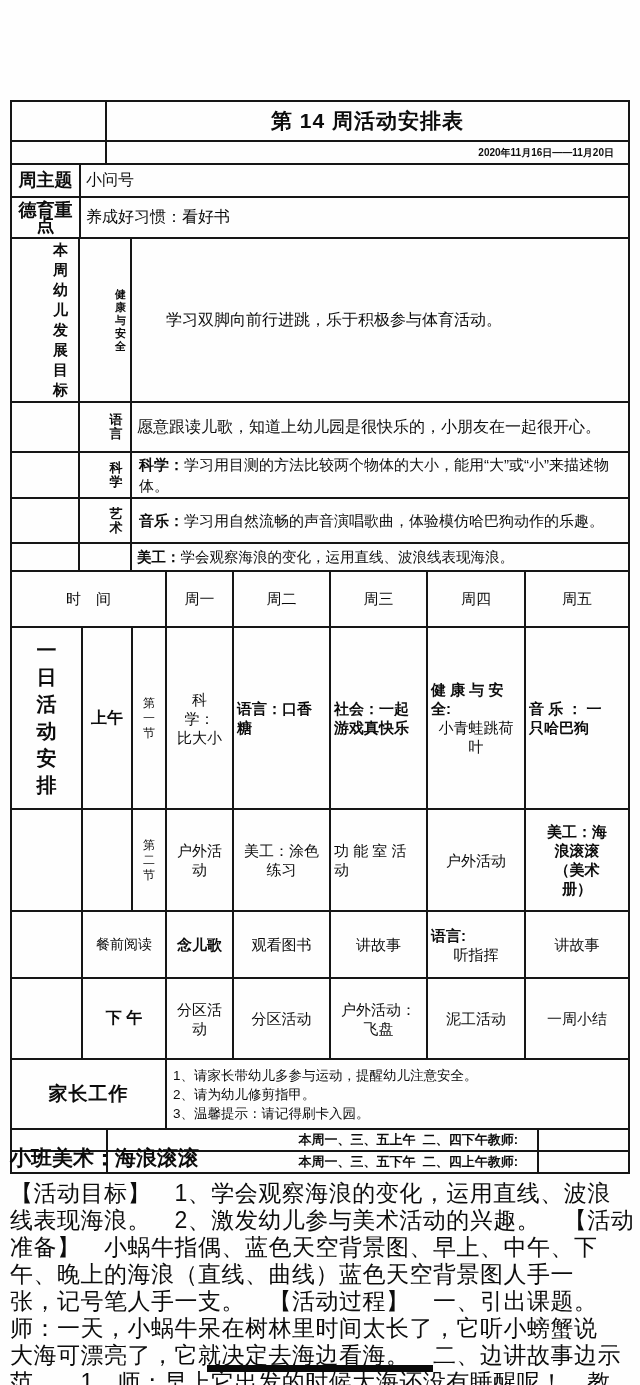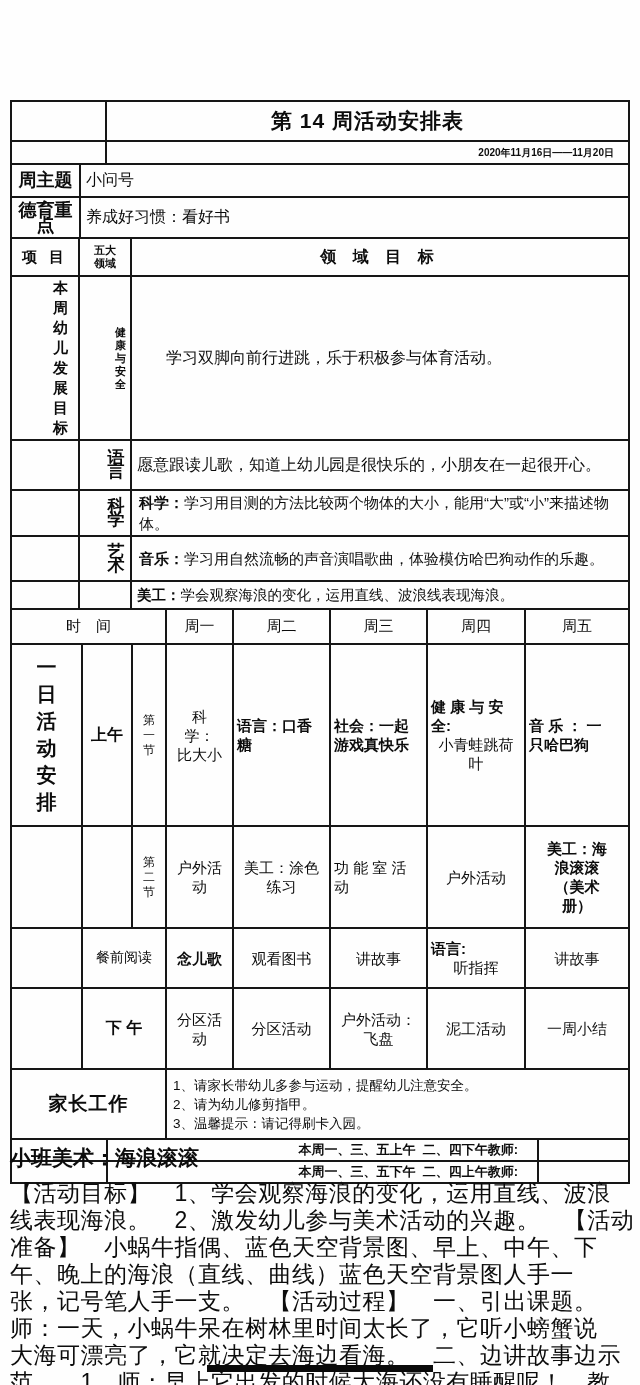--- a/index.html
+++ b/index.html
@@ -35,30 +35,30 @@
   .r-g1 td { height:85px;padding-left:34px; }
   .r-g2 td { height:50px; }
   .r-g3 td { height:33px; }
   .r-g4 td { height:44px; }
   .r-g5 td { height:45px; }
   .r-g6 td { height:28px; }
   .h-item { font-size:15px; font-weight:bold; letter-spacing:4px; }
   .h-dom  { font-size:11px; font-weight:bold; line-height:13px; }
   .h-target { font-size:16px; font-weight:bold; letter-spacing:6px; text-align:center; }
   .proj { font-size:15px; font-weight:bold; line-height:20px; }
-  .dom { font-size:17px; font-weight:bold; text-align:center; line-height:14px;padding-left:25px; }
+  .dom { font-size:13px; font-weight:bold; text-align:center; line-height:14px;padding-left:25px; }
   .gtxt { font-size:16px; line-height:24px; padding-left:5px; text-align:left; }
   .gtxt2 { font-size:15px; line-height:21px; padding-left:7px; text-align:left; }
   .gtxt3 { font-size:14.5px; line-height:20px; padding-left:5px; text-align:left; }
 
   
-  .r-days td { height:35px; font-size:15px; text-align:center; }
+  .r-days td { height:56px; font-size:15px; text-align:center; }
   .r-p1 td { height:182px;border-radius:11px; }
   .r-p2 td { height:102px; }
-  .r-meal td { height:60px; }
+  .r-meal td { height:67px; }
   .r-aft td { height:81px; }
   .vside { width:24px; margin:0 auto; word-break:break-all; font-size:20px; font-weight:bold;
            line-height:27px; text-align:center; }
   .vper { width:15px; margin:0 auto; word-break:break-all; font-size:12px; line-height:15px; text-align:center; }
   .tmlab { text-align:center; font-size:16px; font-weight:bold; }
   .meallab { text-align:center; font-size:14px; }
   .day { font-size:15px; line-height:19px; text-align:center; white-space:pre-line; }
   .day .tl { text-align:left; }
   .day .tc { text-align:center; }
 
@@ -119,26 +119,20 @@
   </tbody>
     </table>
 
   <table>
     <colgroup>
         <col style="width:68px">
         <col style="width:52px">
         <col style="width:498px">
       </colgroup>
     <tbody>
-        <tr class="r-g0">
-      <td class="gc1 h-item">项 目</td>
-      <td class="gc1 h-dom pre">五大
-领域</td>
-      <td class="h-target">领 域 目 标</td>
-    </tr>
     <tr class="r-g1">
       <td class="gc1 proj pre">本周
 幼儿
 发展
 目标</td>
       <td class="h-dom gc1 pre">健康
 与安全</td>
       <td class="gtxt">学习双脚向前行进跳，乐于积极参与体育活动。</td>
     </tr>
     <tr class="r-g2">

